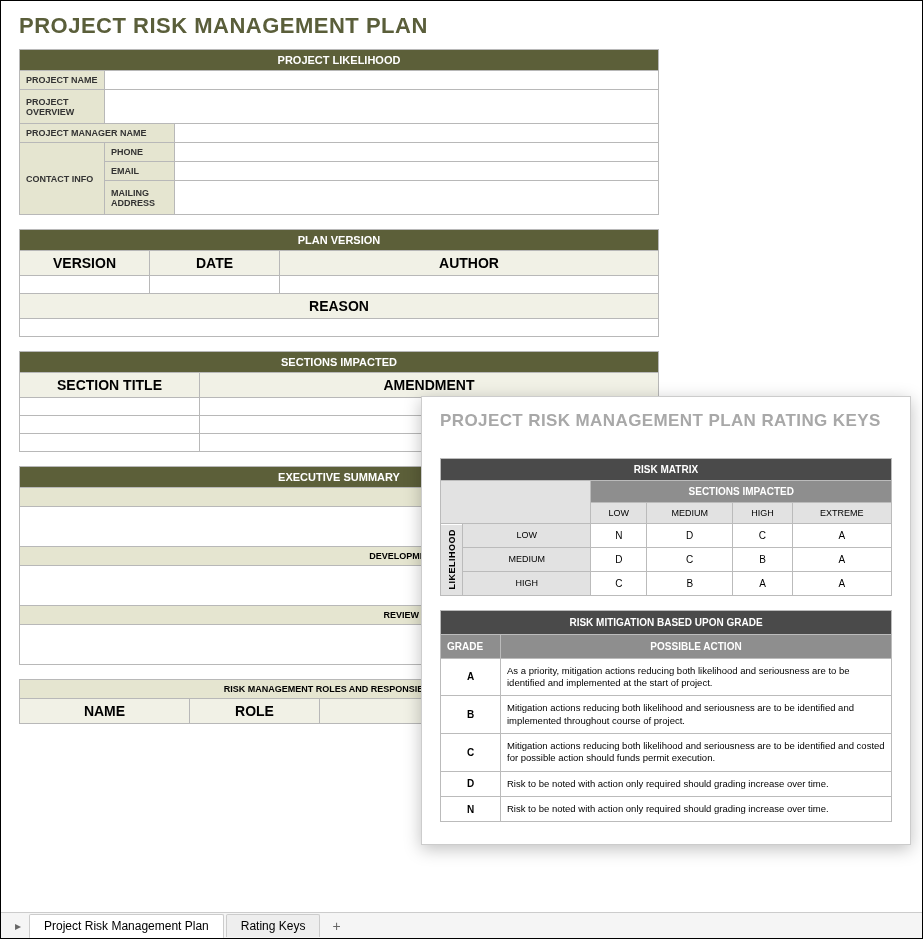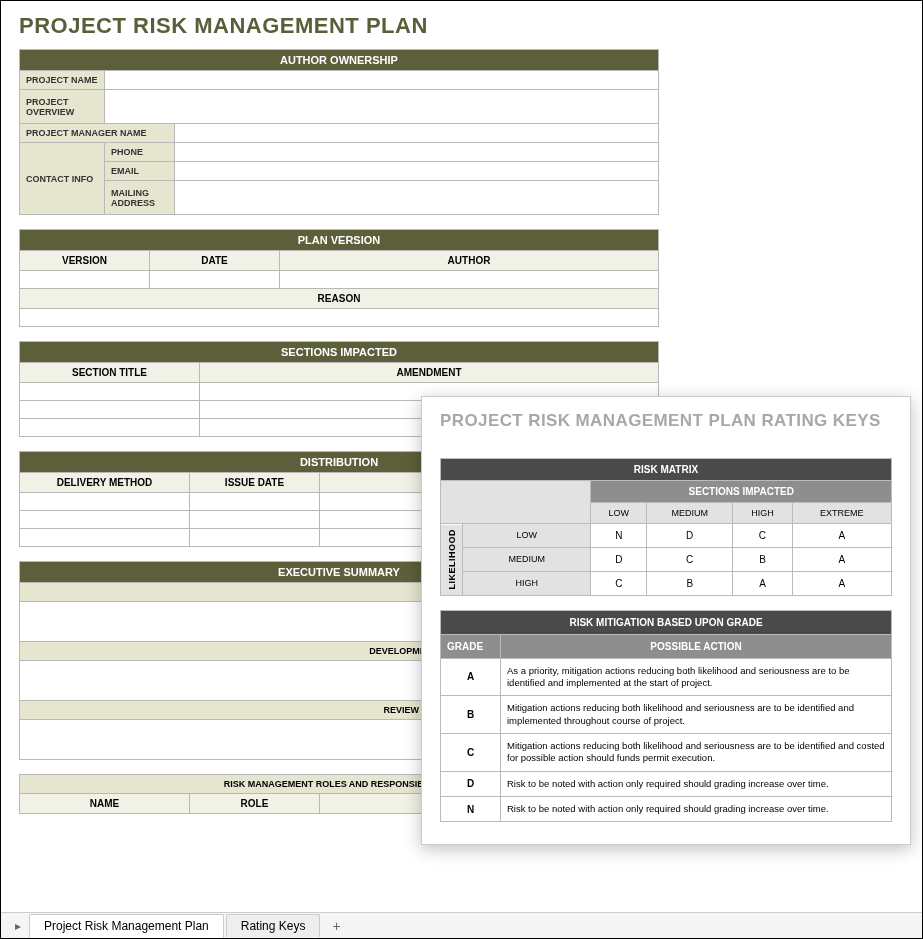--- a/index.html
+++ b/index.html
@@ -3,21 +3,21 @@
 <meta charset="utf-8">
 <style>
 * { box-sizing: border-box; margin: 0; padding: 0; }
 body { font-family: Arial, sans-serif; background: #fff; width: 923px; height: 939px; position: relative; overflow: hidden; border: 1px solid #000; }
 .page { padding: 12px 18px 0 18px; }
 h1.page-title { font-size: 22px; font-weight: bold; color: #5a5e3a; letter-spacing: 0.5px; margin-bottom: 10px; }
 .tbl { border-collapse: collapse; width: 640px; margin-bottom: 14px; font-size: 10px; }
 .tbl td, .tbl th { border: 1px solid #b8b8b8; padding: 4px 6px; }
 .band { background: #5c5f39; color: #fff; font-weight: bold; text-align: center; font-size: 11px; padding: 5px; }
 .lbl { background: #e5e5d0; font-weight: bold; font-size: 9px; color: #333; }
-.colh { background: #f1f1e6; font-weight: bold; text-align: center; font-size: 10px; }
+.colh { background: #f1f1e6; font-weight: bold; text-align: center; font-size: 14px; }
 .subband { background: #e5e5d0; font-weight: bold; text-align: right; font-size: 9px; padding: 4px 6px; }
 .empty-row td { height: 18px; }
 .blank-body td { height: 40px; }
 
 .card { position: absolute; top: 395px; left: 420px; width: 490px; background: #fff; border: 1px solid #ccc; box-shadow: 0 4px 16px rgba(0,0,0,0.25); padding: 14px 18px 22px 18px; }
 .card h2 { font-size: 17px; color: #a8a8a8; font-weight: bold; letter-spacing: 0.4px; margin-bottom: 27px; }
 .matrix { border-collapse: collapse; width: 100%; font-size: 10px; margin-bottom: 14px; }
 .matrix td, .matrix th { border: 1px solid #bbb; padding: 5px 4px; text-align: center; }
 .dark { background: #4a4a4a; color: #fff; font-weight: bold; }
 .gray { background: #8e8e8e; color: #fff; font-weight: bold; }
@@ -36,21 +36,21 @@
 </style>
 </head>
 <body>
 
 <div class="page">
   <h1 class="page-title">PROJECT RISK MANAGEMENT PLAN</h1>
 
   <table class="tbl">
     <tbody>
         <tr>
-          <td class="band" colspan="3">AUTHOR OWNERSHIP</td>
+          <td class="band" colspan="3">PROJECT LIKELIHOOD</td>
         </tr>
     <tr>
           <td class="lbl" style="width:85px">PROJECT NAME</td>
           <td colspan="2"></td>
         </tr>
     <tr>
           <td class="lbl" style="height:34px">PROJECT OVERVIEW</td>
           <td colspan="2"></td>
         </tr>
     <tr>
@@ -114,47 +114,20 @@
           <td></td>
           <td></td>
         </tr>
     <tr class="empty-row">
           <td></td>
           <td></td>
         </tr>
   </tbody>
     </table>
 
-  <table class="tbl">
-    <tbody>
-        <tr>
-          <td class="band" colspan="3">DISTRIBUTION</td>
-        </tr>
-    <tr>
-          <td class="colh" style="width:170px">DELIVERY METHOD</td>
-          <td class="colh" style="width:130px">ISSUE DATE</td>
-          <td class="colh"></td>
-        </tr>
-    <tr class="empty-row">
-          <td></td>
-          <td></td>
-          <td></td>
-        </tr>
-    <tr class="empty-row">
-          <td></td>
-          <td></td>
-          <td></td>
-        </tr>
-    <tr class="empty-row">
-          <td></td>
-          <td></td>
-          <td></td>
-        </tr>
-  </tbody>
-    </table>
 
   <table class="tbl">
     <tbody>
         <tr>
           <td class="band">EXECUTIVE SUMMARY</td>
         </tr>
     <tr>
           <td class="subband">RISK ANALYSIS AND EVALUATION PROCESS</td>
         </tr>
     <tr class="blank-body">

